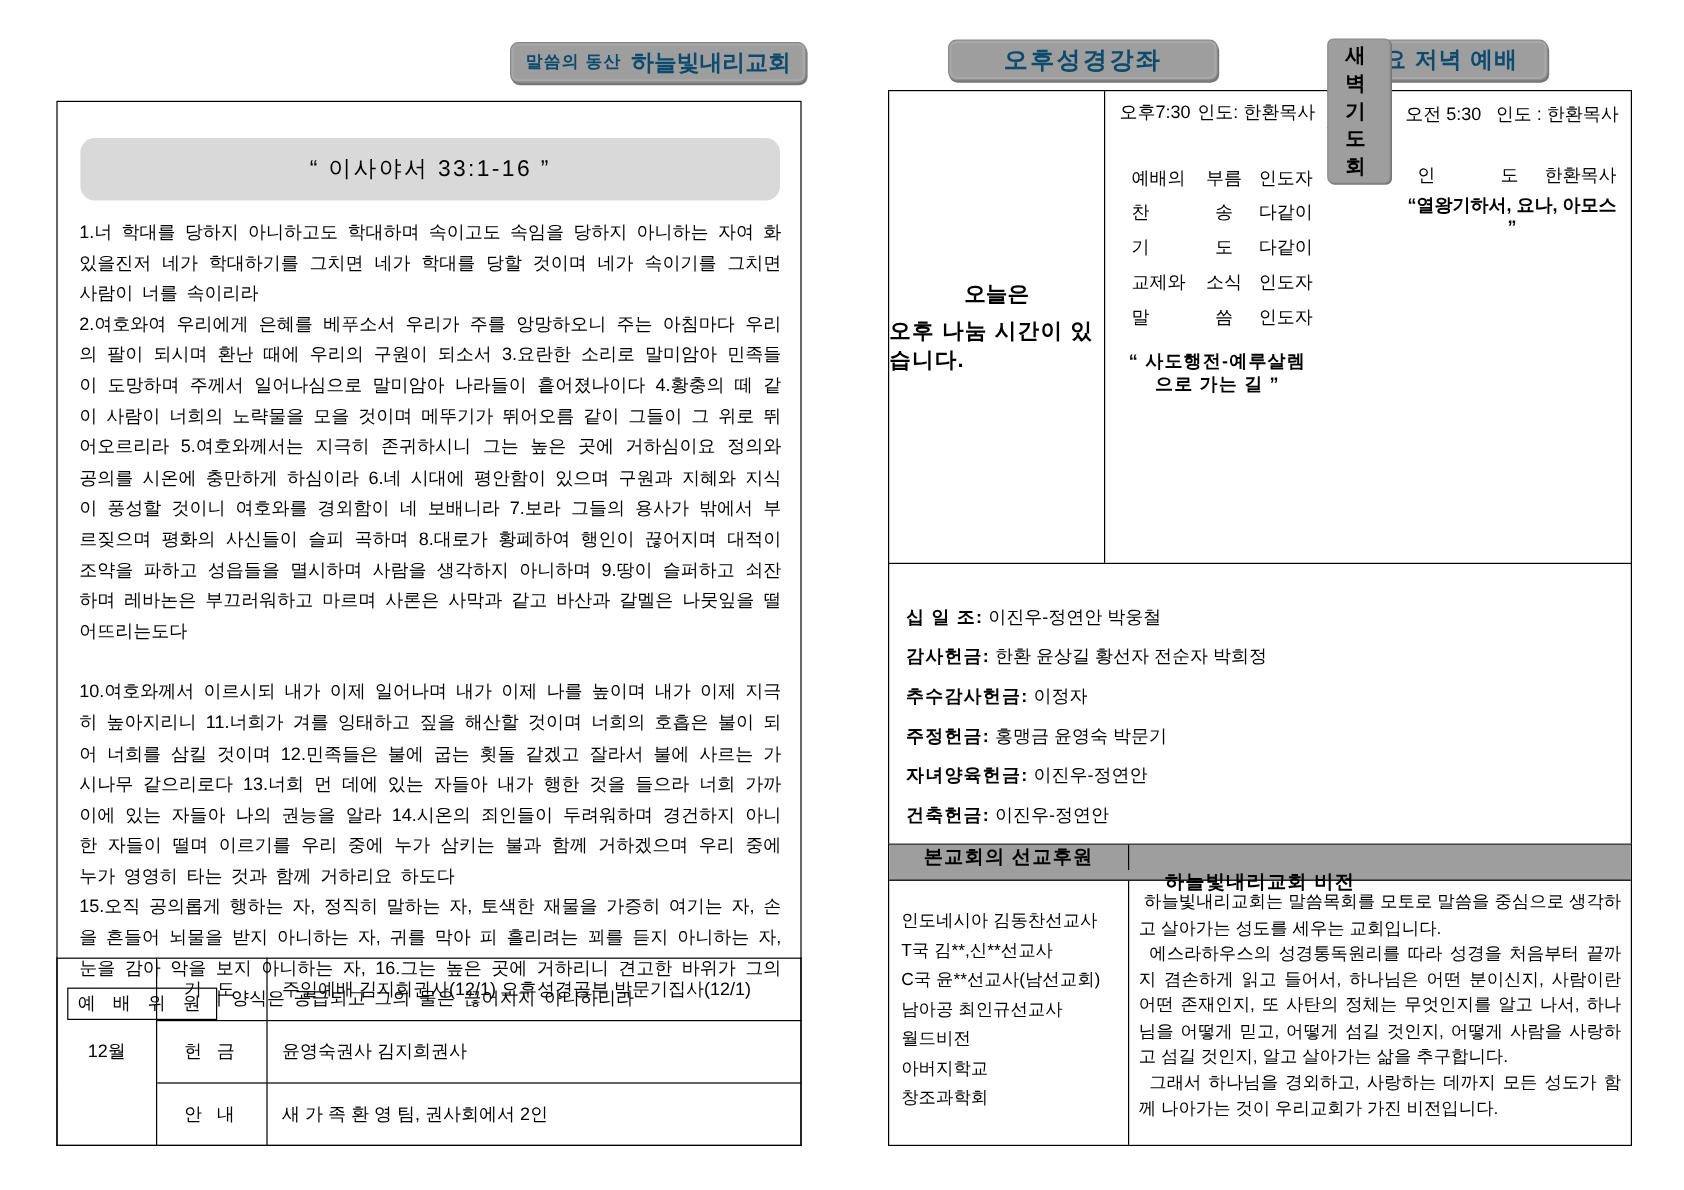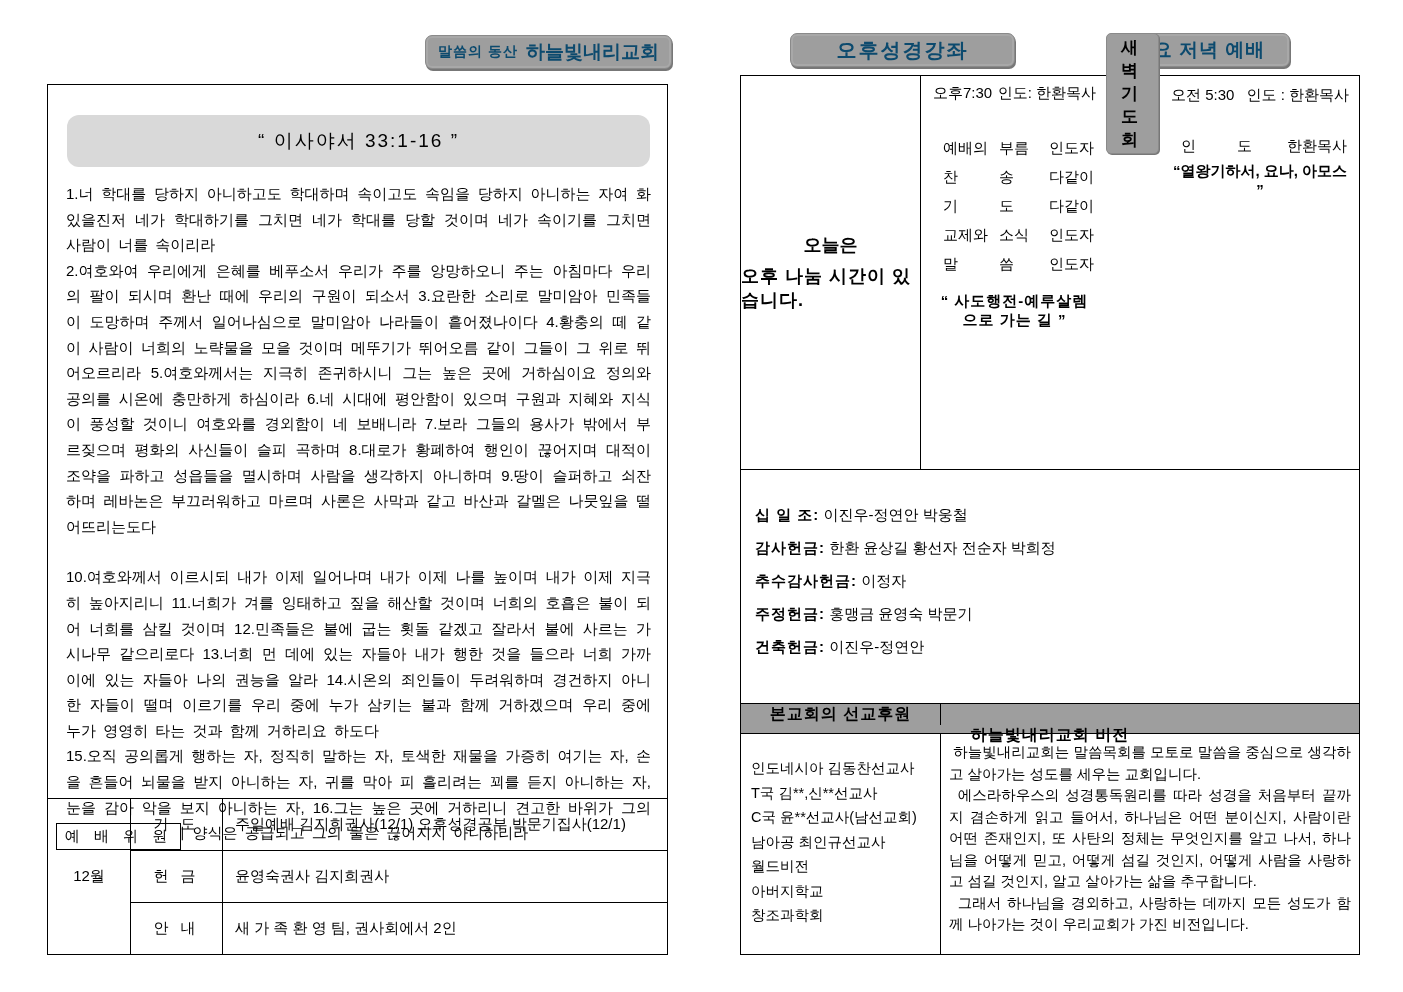--- a/index.html
+++ b/index.html
@@ -56,26 +56,26 @@
   .main-left { width:311px; display:flex; flex-direction:column; align-items:center; justify-content:center; gap:7px; }
   .main-left .n1 { font-size:18px; font-weight:bold; }
   .main-left .n2 { font-size:18px; font-weight:bold; letter-spacing:1px; }
   .main-right { flex:1; border-left:1px solid #000; display:flex; flex-direction:row; }
 
   .wed-block { height:260px; padding:8px 10px 0 12px; }
   .meta-line { display:flex; justify-content:space-between; font-size:15px; }
   .order-list { margin-top:26px; padding-left:10px; padding-right:2px; }
   .order-item { display:flex; align-items:flex-end; font-size:15px; height:29px; }
   .order-item .w1 { width:56px; }
-  .order-item .w2 { width:42px; }
+  .order-item .w2 { width:42px;text-align:center; }
   .order-item .leader { flex:1; border-bottom:2px dotted #444; margin:0 6px 4px 2px; }
   .order-item .wv { white-space:nowrap; }
   .sermon-quote { margin-top:18px; text-align:center; font-size:15px; font-weight:bold; letter-spacing:1px; }
 
-  .dawn-header-row { height:31px; border-top:5px solid #fca5a5; border-bottom:1px solid #000;
+  .dawn-header-row { height:31px; border-top:2px solid #fca5a5; border-bottom:1px solid #000;
     display:flex; align-items:center; justify-content:flex-end; position:relative; }
   .dawn-ribbon { background:#9e9e9e; border:1px solid #8a8a8a; border-radius:5px;
     box-shadow:1px 1px 0 #777; padding:2px 14px; font-size:17px; font-weight:bold; letter-spacing:6px; }
   .dawn-block { flex:1; padding:10px 10px 0 12px; }
   .dawn-books { margin-top:6px; text-align:center; font-size:15px; font-weight:bold; }
 
   .offering-box { left:740px; top:470px; width:620px; height:233px;
     border-left:1px solid #000; border-right:1px solid #000; padding:22px 10px 0 14px; }
   .offering-title { font-size:16px; font-weight:bold; letter-spacing:1px; }
   .offering-item { margin-top:12px; font-size:15px; line-height:21px; }
@@ -219,20 +219,24 @@
   </div>
   <div class="offering-item">
     <b>추수감사헌금:</b>
     <span>이정자</span>
   </div>
   <div class="offering-item">
     <b>주정헌금:</b>
     <span>홍맹금 윤영숙 박문기</span>
   </div>
   <div class="offering-item">
+    <b>자녀양육헌금:</b>
+    <span>이진우-정연안</span>
+  </div>
+  <div class="offering-item">
     <b>건축헌금:</b>
     <span>이진우-정연안</span>
   </div>
 </div>
 
 <div class="abs bottom-table">
   <div class="bottom-header">
     <div class="hl">본교회의 선교후원</div>
     <div class="hr">하늘빛내리교회 비전</div>
   </div>

